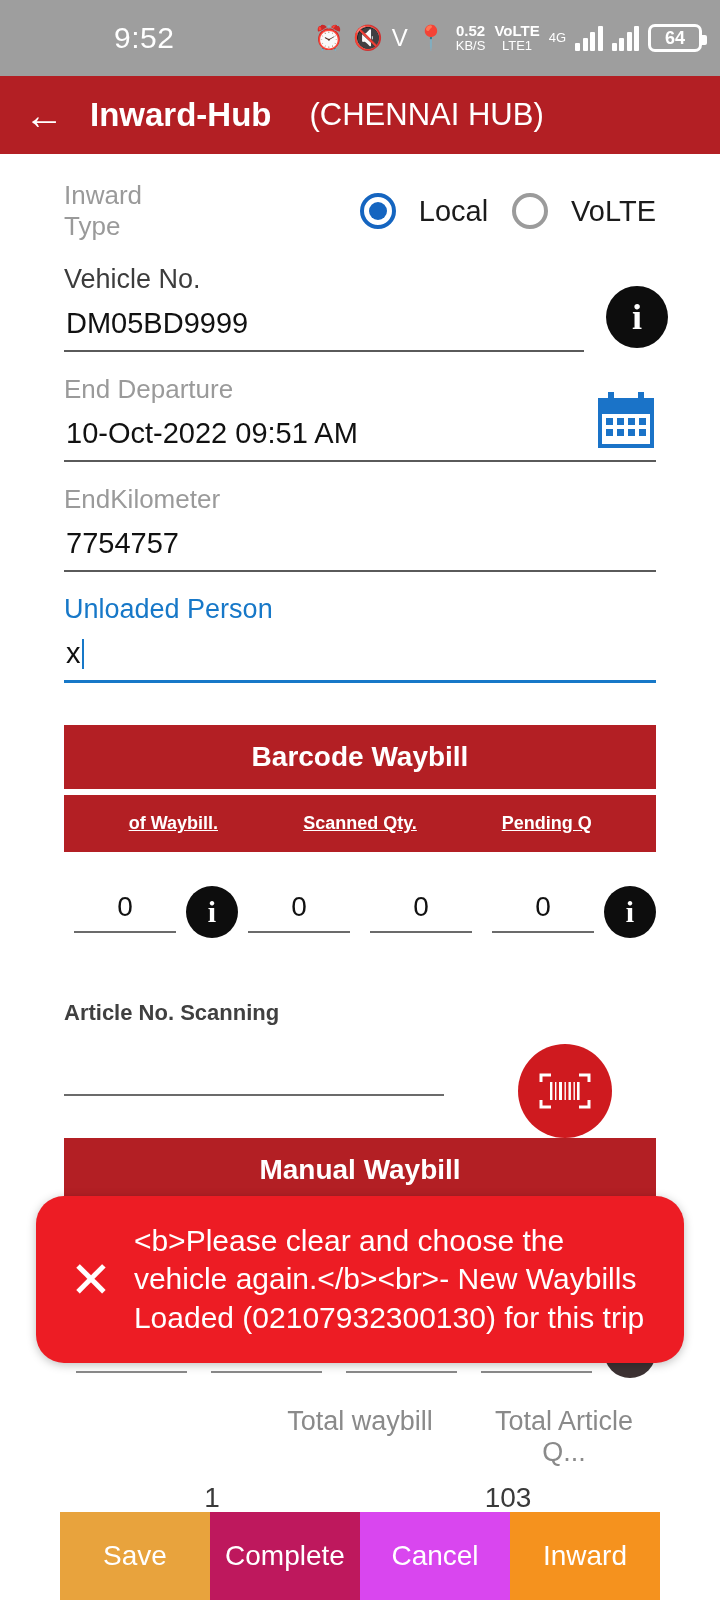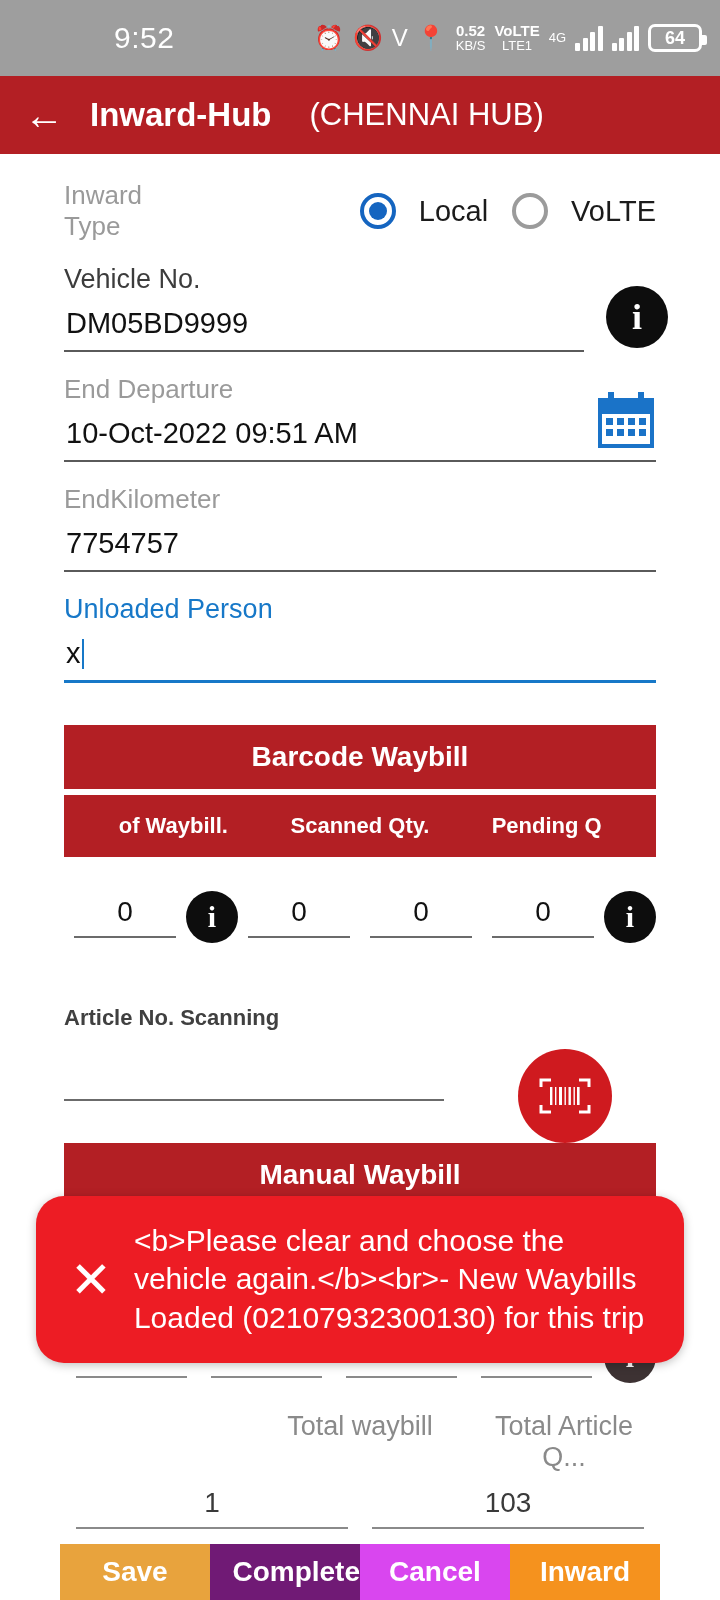--- a/index.html
+++ b/index.html
@@ -87,21 +87,21 @@
 
   .cal-icon { position: absolute; right: 0; top: 18px; width: 60px; height: 58px; }
 
   
   .section-bar {
     margin: 42px 64px 0 64px; background: #b31f24; color: #fff;
     text-align: center; font-size: 28px; font-weight: 700; padding: 16px 0;
   }
   .table-head {
     margin: 6px 0 0 0; background: #b31f24; color: #fff;
-    display: flex; font-size: 22px; font-weight: 700; padding: 18px 16px;
+    display: flex; font-size: 18px; font-weight: 700; padding: 18px 16px; text-decoration: underline;
   }
   .table-head span { flex: 1; text-align: center; white-space: nowrap; }
 
   .bc-wrap { margin: 0 64px; position: relative; }
   .bc-values { display: flex; align-items: center; margin-top: 34px; gap: 0; }
   .bc-values .cell {
     flex: 1; text-align: center; font-size: 28px; color: #111;
     border-bottom: 2px solid #6b6b6b; margin: 0 10px; padding-bottom: 8px;
   }
   .bc-badge {
@@ -154,22 +154,22 @@
     background: #ed1c24; color: #fff; border-radius: 28px;
     display: flex; align-items: center; gap: 22px;
     padding: 26px 34px; box-shadow: 0 2px 10px rgba(0,0,0,.25);
   }
   .toast-close { font-size: 50px; line-height: 1; font-weight: 300; flex: 0 0 auto; }
   .toast-msg { font-size: 30px; line-height: 1.28; }
 
   
   .btnbar { position: absolute; left: 60px; right: 60px; bottom: 0; display: flex; }
   .btnbar button {
-    flex: 1; border: none; color: #fff; font-size: 28px; font-weight: 700;
-    padding: 12px 0; font-family: "Liberation Sans", sans-serif; cursor: pointer;
+    flex: 1; border: none; color: #fff; font-size: 28px; font-weight: 400;
+    padding: 28px 0; font-family: "Liberation Sans", sans-serif; cursor: pointer;
   }
 </style>
 </head>
 <body>
 
 <div id="app">
 
   <div class="statusbar">
     <div class="status-time">9:52</div>
     <div class="status-icons">
@@ -337,18 +337,18 @@
     <div class="cell">103</div>
   </div>
 
   <div class="toast">
     <span class="toast-close">✕</span>
     <span class="toast-msg">&lt;b&gt;Please clear and choose the vehicle again.&lt;/b&gt;&lt;br&gt;- New Waybills Loaded (02107932300130) for this trip</span>
   </div>
 
   <div class="btnbar">
     <button style="background: rgb(232, 163, 61);">Save</button>
-    <button style="background: #701a75; text-align: right;">Complete</button>
+    <button style="background: #be185d;">Complete</button>
     <button style="background: #d946ef;">Cancel</button>
     <button style="background: rgb(245, 146, 30);">Inward</button>
   </div>
 
 </div>
 
 </body></html>

